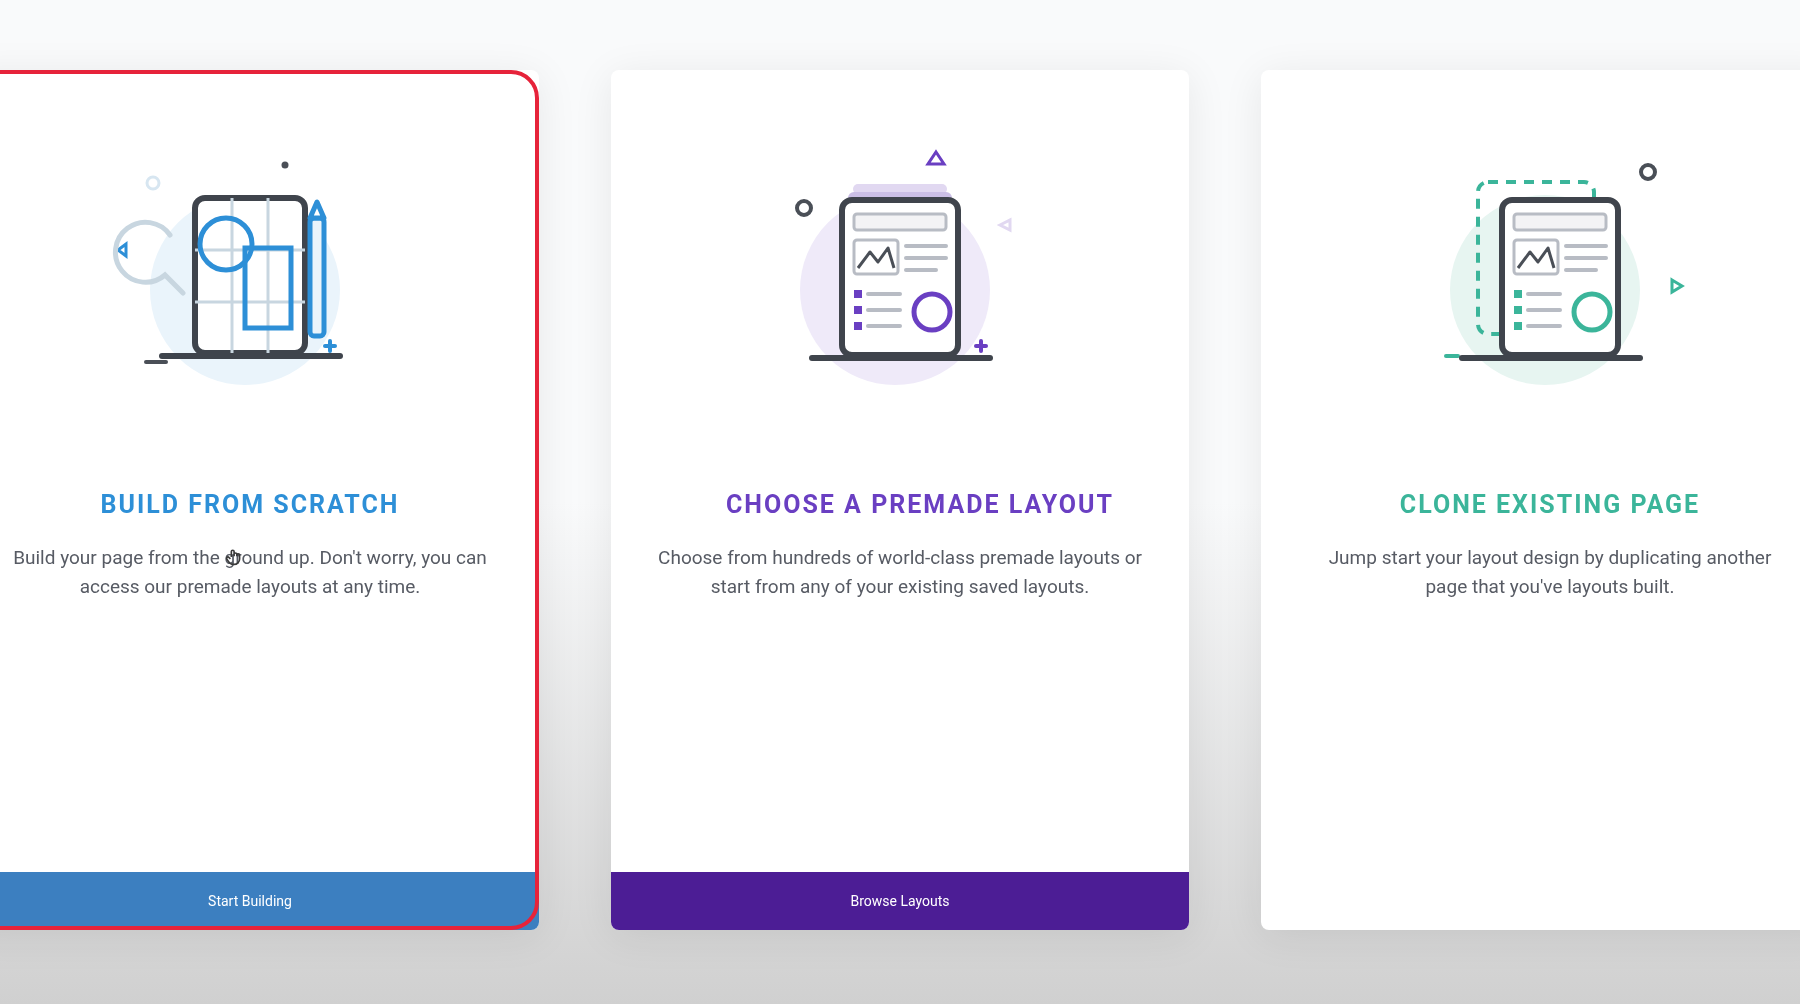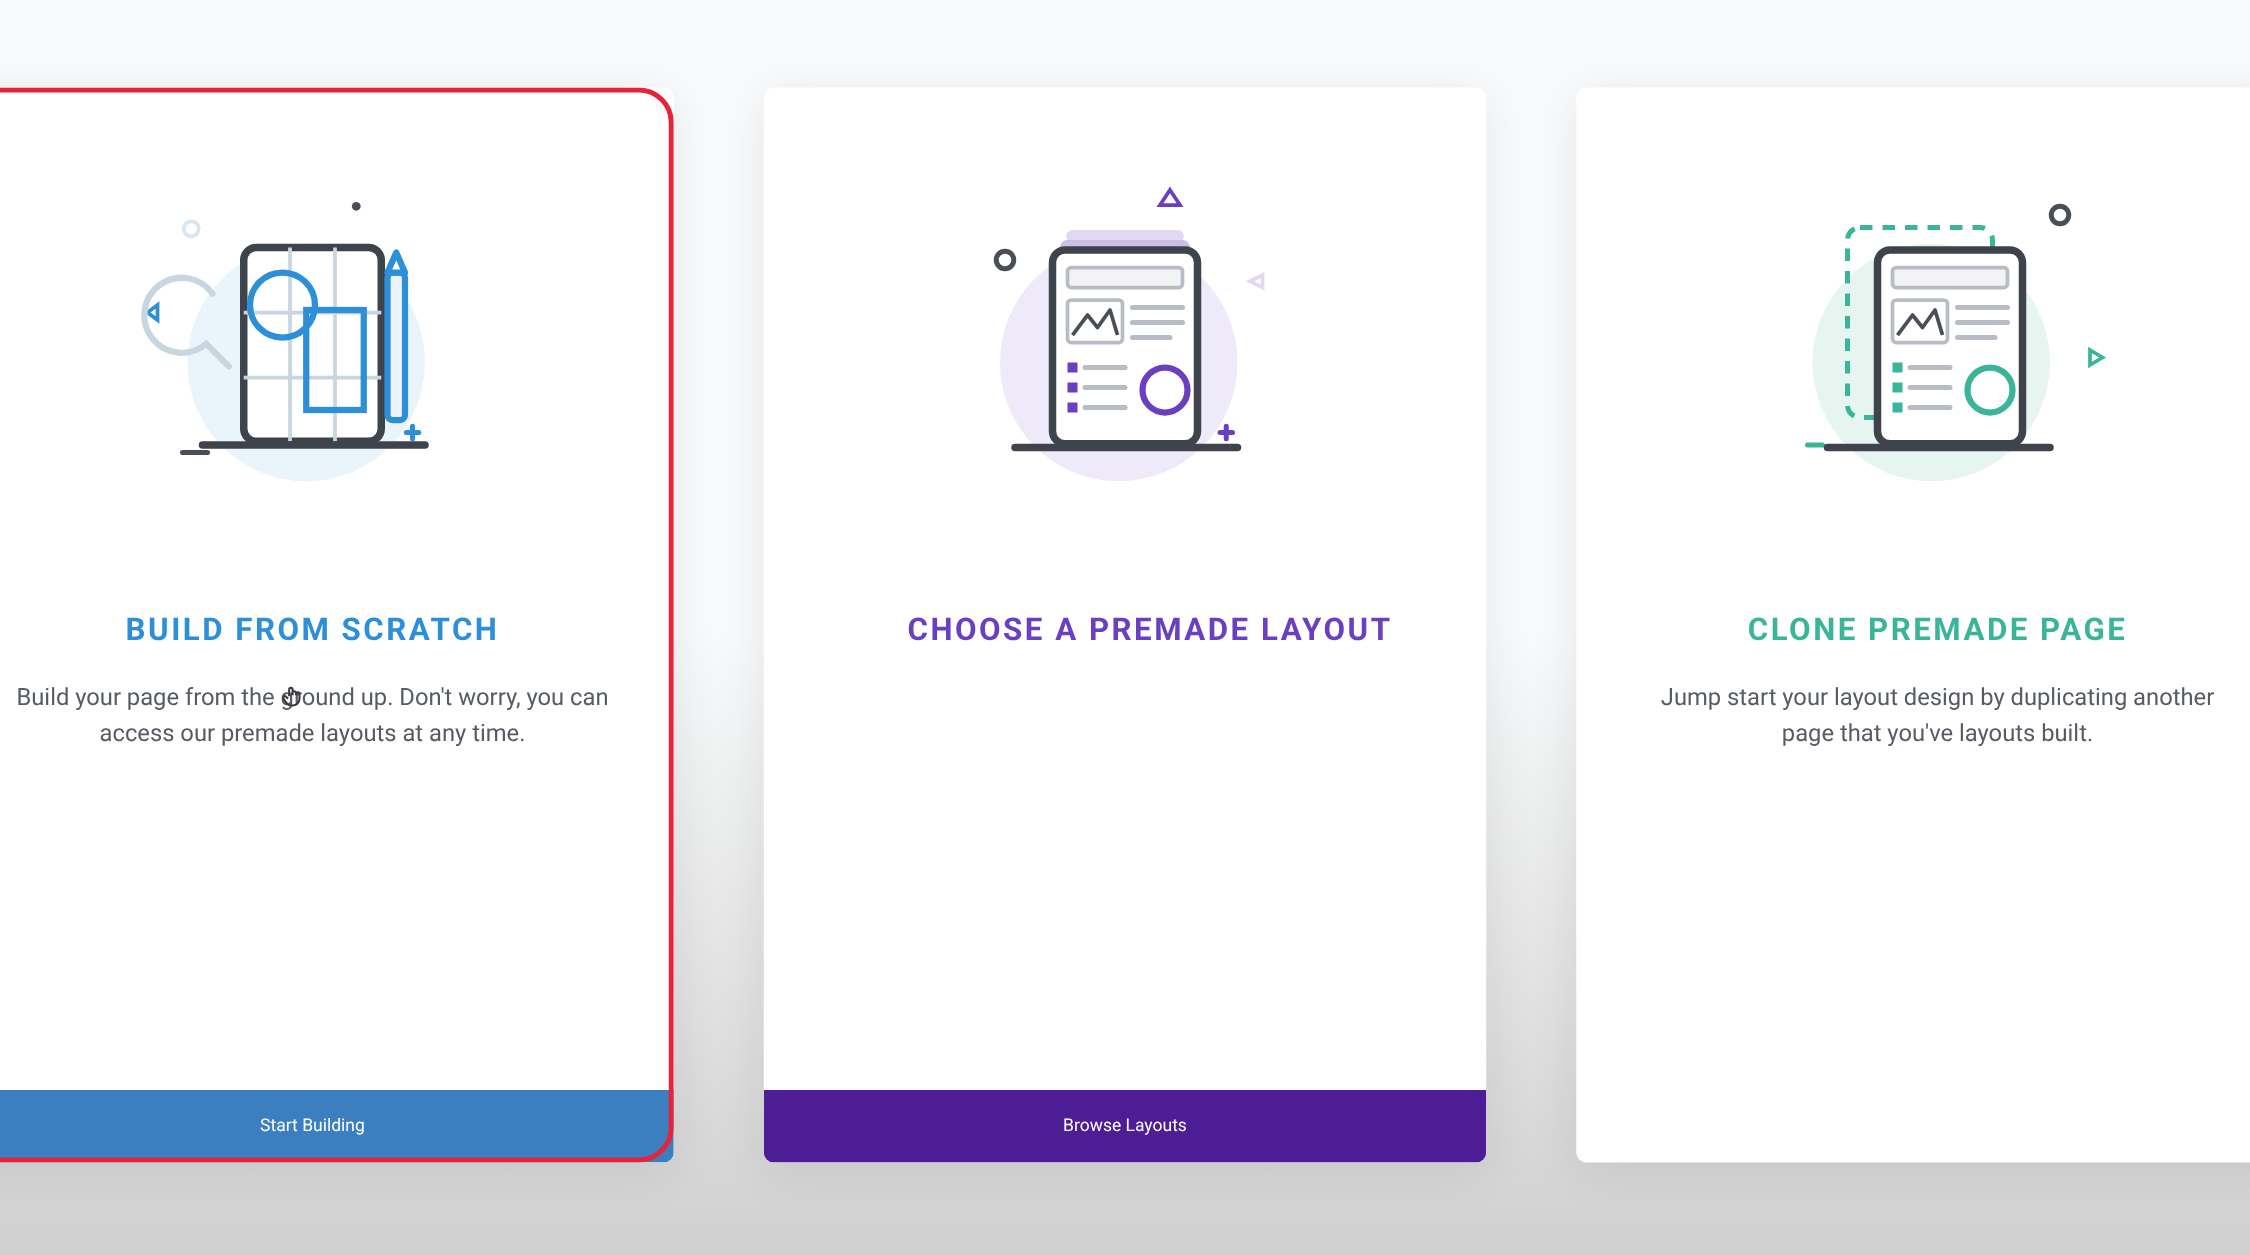--- a/index.html
+++ b/index.html
@@ -174,20 +174,21 @@
           <line x1="108" y1="170" x2="140" y2="170" stroke="#b8bcc4" stroke-width="4" stroke-linecap="round"></line>
           <rect x="94" y="182" width="8" height="8" fill="#6a3fc2"></rect>
           <line x1="108" y1="186" x2="140" y2="186" stroke="#b8bcc4" stroke-width="4" stroke-linecap="round"></line>
 
           <circle cx="172" cy="172" r="18" fill="none" stroke="#6a3fc2" stroke-width="5"></circle>
 
           <line x1="52" y1="218" x2="230" y2="218" stroke="#3f444c" stroke-width="6" stroke-linecap="round"></line>
         </svg>
       </div>
       <h2 class="card-title purple">CHOOSE A PREMADE LAYOUT</h2>
+      <p class="card-desc">Choose from hundreds of world-class premade layouts or start from any of your existing saved layouts.</p>
     </div>
     <div class="card-button btn-purple">
       <span>Browse Layouts</span>
     </div>
   </div>
 
   <div class="card">
     <div class="card-body">
       <div class="illust">
         <svg viewBox="0 0 280 290" width="280" height="290">
@@ -214,18 +215,18 @@
           <rect x="104" y="166" width="8" height="8" fill="#3bb59a"></rect>
           <line x1="118" y1="170" x2="150" y2="170" stroke="#b8bcc4" stroke-width="4" stroke-linecap="round"></line>
           <rect x="104" y="182" width="8" height="8" fill="#3bb59a"></rect>
           <line x1="118" y1="186" x2="150" y2="186" stroke="#b8bcc4" stroke-width="4" stroke-linecap="round"></line>
 
           <circle cx="182" cy="172" r="18" fill="none" stroke="#3bb59a" stroke-width="5"></circle>
 
           <line x1="52" y1="218" x2="230" y2="218" stroke="#3f444c" stroke-width="6" stroke-linecap="round"></line>
         </svg>
       </div>
-      <h2 class="card-title teal">CLONE PREMADE PAGE</h2>
+      <h2 class="card-title teal">CLONE EXISTING PAGE</h2>
       <p class="card-desc">Jump start your layout design by duplicating another page that you've layouts built.</p>
     </div>
   </div>
 
 </div>
 
 </body></html>

